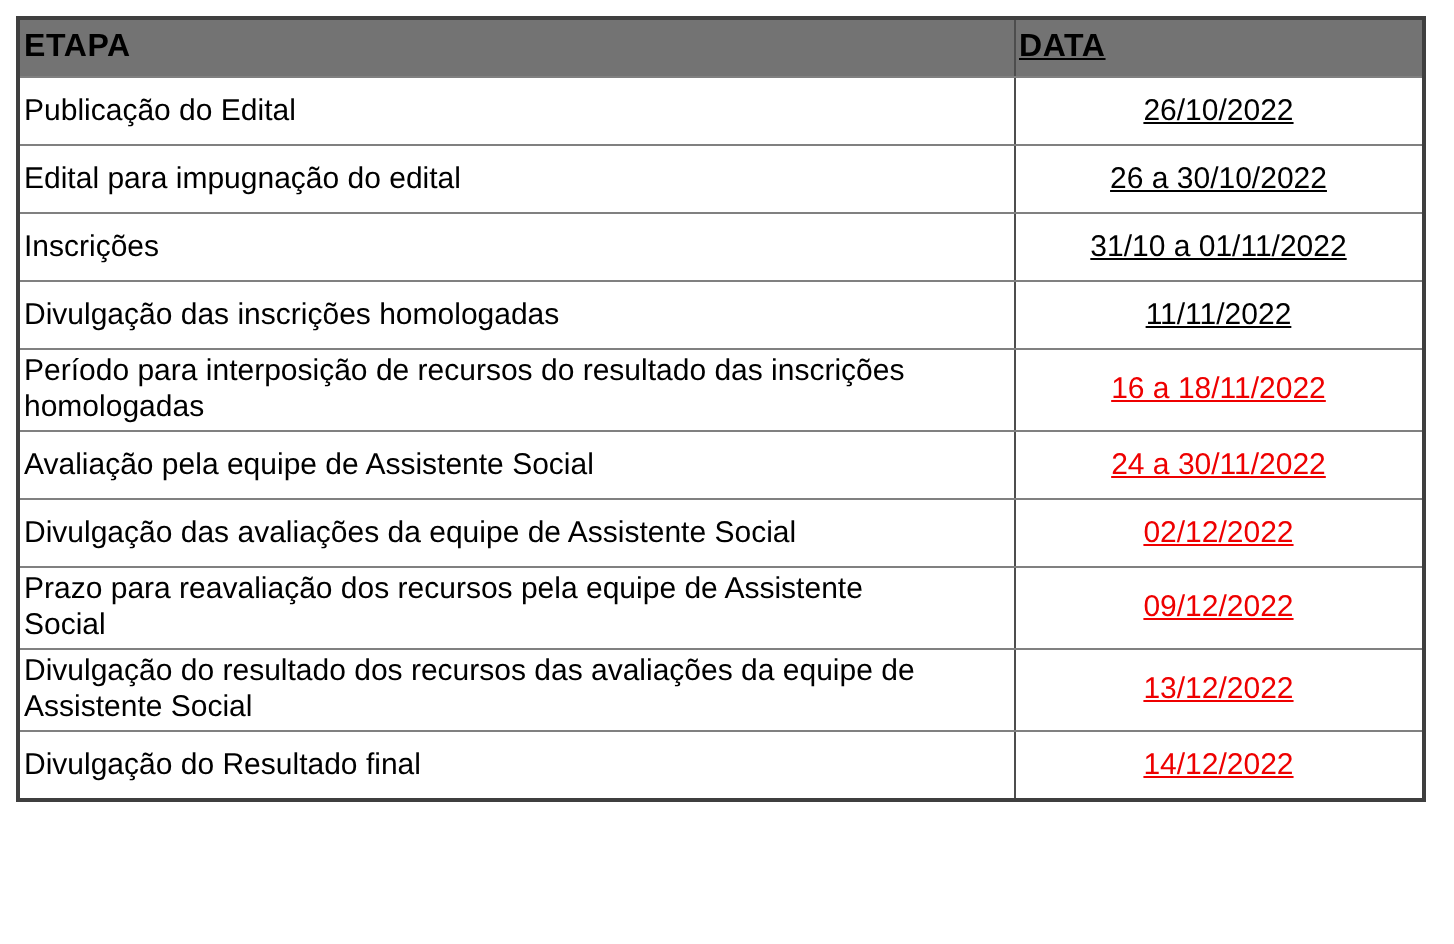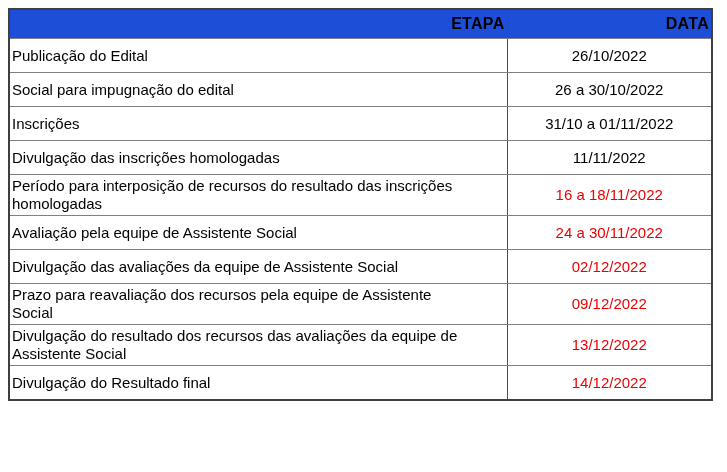--- a/index.html
+++ b/index.html
@@ -20,44 +20,45 @@
     border-collapse: collapse;
     table-layout: fixed;
     width: 703px;
     background: #ffffff;
     border: 2px solid #3f3f3f;
   }
   col.col-etapa { width: 498px; }
   col.col-data  { width: 205px; }
 
   table.schedule th {
-    background: #1d4ed8;
+    background: #737373;
     color: #000000;
     font-size: 16px;
     font-weight: bold;
-    text-align: right;
+    text-align: left;
     vertical-align: middle;
     height: 24px;
     padding: 2px 2px;
     border-bottom: 1px solid #808080;
     letter-spacing: 0.3px;
   }
   table.schedule td {
     color: #000000;
     font-size: 15px;
     line-height: 18px;
     vertical-align: middle;
     height: 29px;
     padding: 2px 2px;
     border-top: 1px solid #808080;
     border-bottom: 1px solid #808080;
   }
   table.schedule th + th,
   table.schedule td + td {
     border-left: 1px solid #4d4d4d;
+    text-decoration: underline;
   }
   td.etapa {
     text-align: left;
     padding-left: 3px;
     white-space: pre-line;
     margin-left: 15px;
   }
   td.data {
     text-align: center;
   }
@@ -80,21 +81,21 @@
         <th>DATA</th>
       </tr>
     </thead>
     <tbody>
   <tr>
     <td class="etapa">Publicação do Edital</td>
     <td class="data">26/10/2022</td>
   </tr>
 
   <tr>
-    <td class="etapa">Social para impugnação do edital</td>
+    <td class="etapa">Edital para impugnação do edital</td>
     <td class="data">26 a 30/10/2022</td>
   </tr>
 
   <tr>
     <td class="etapa">Inscrições</td>
     <td class="data">31/10 a 01/11/2022</td>
   </tr>
 
   <tr>
     <td class="etapa">Divulgação das inscrições homologadas</td>

